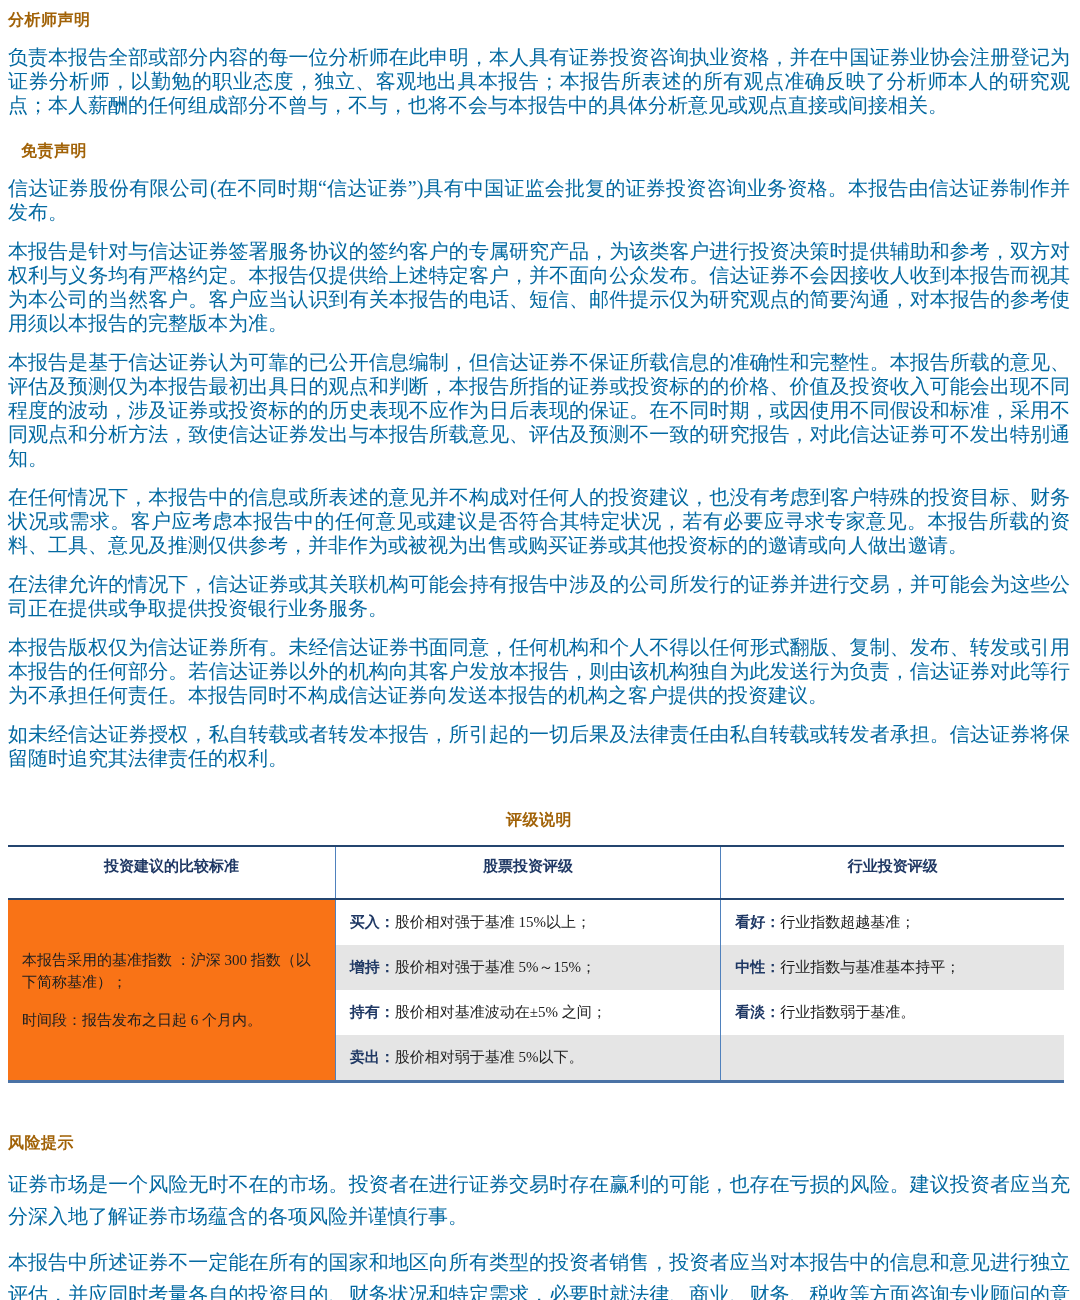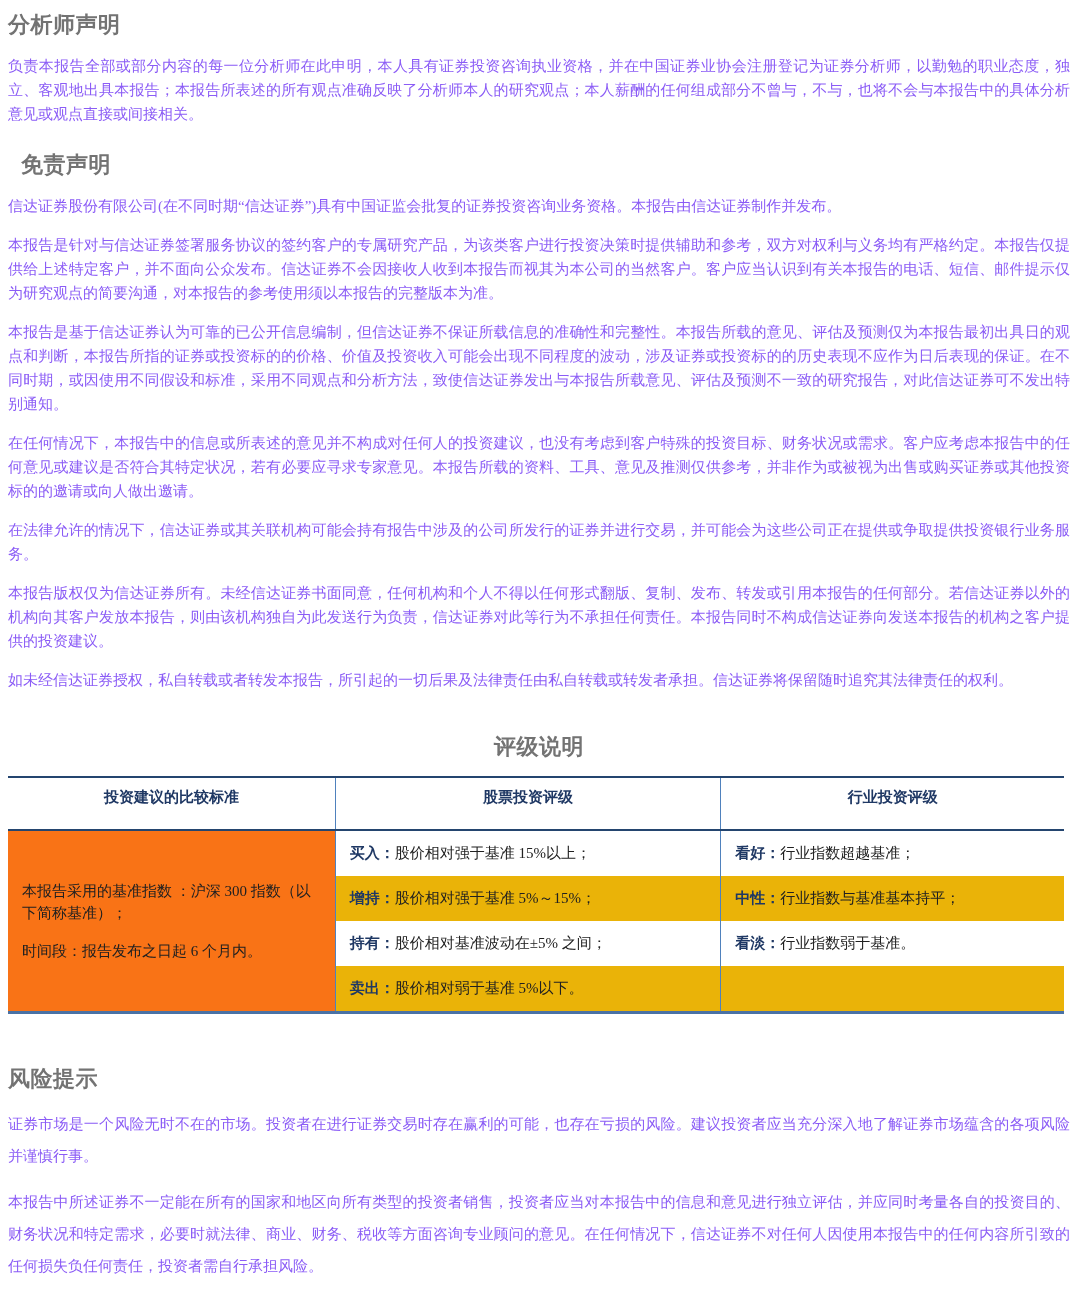--- a/index.html
+++ b/index.html
@@ -6,29 +6,29 @@
   body{
     width:1080px;height:1300px;
     font-family:"Liberation Serif","DejaVu Serif",serif;
     color:#212121;
     box-sizing:border-box;
     padding:10px 10px 0 8px;
     overflow:hidden;
   }
   .section-heading{
     font-family:"Liberation Sans","DejaVu Sans",sans-serif;
-    font-size:22px;font-weight:bold;color:#737373;
+    font-size:16px;font-weight:bold;color:#a16207;
     margin:0 0 14px 0;letter-spacing:.5px;
   }
   .mt-disclaimer{margin-top:24px;margin-left:13px;}
   .mt-rating{margin-top:40px;text-align:center;}
   .mt-risk{margin-top:50px;}
   .para{
-    font-size:15px;line-height:24px;margin:0 0 15px 0;
-    text-align:justify;color:#8b5cf6;
+    font-size:20px;line-height:24px;margin:0 0 15px 0;
+    text-align:justify;color:#0369a1;
   }
   .risk .para{line-height:32px;margin-bottom:14px;}
   
   table.rating-table{
     width:1056px;border-collapse:collapse;table-layout:fixed;
     border-top:2px solid #24456f;
     border-bottom:3px solid #4a72a5;
     margin-top:4px;
   }
   table.rating-table col.c1{width:31%;}
@@ -38,21 +38,21 @@
     font-size:15px;font-weight:bold;color:#1f3864;
     text-align:center;vertical-align:top;
     padding:10px 4px 22px 4px;
     border-bottom:2px solid #24456f;
   }
   table.rating-table td{
     font-size:15px;vertical-align:middle;
     padding:0 10px 0 14px;height:45px;
   }
   td.divided, th.divided{border-left:1px solid #4f81bd;}
-  tr.shaded td.cell-bg{background:#eab308;}
+  tr.shaded td.cell-bg{background:#e5e5e5;}
   .rating-term{font-weight:bold;color:#1f3864;text-align:center;}
   .rating-desc{color:#212121;}
   td.benchmark-cell{
     vertical-align:middle;background:#f97316;
     line-height:22px;padding-right:12px;
   }
   .benchmark-line1{margin-bottom:16px;}
   .benchmark-line2{margin:0;}
 </style>
 </head>

